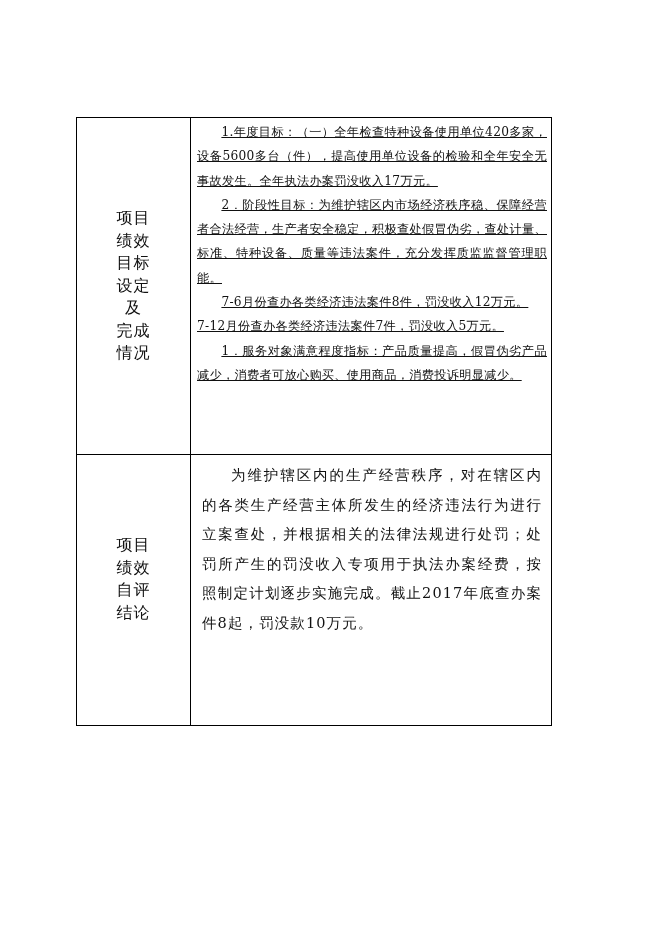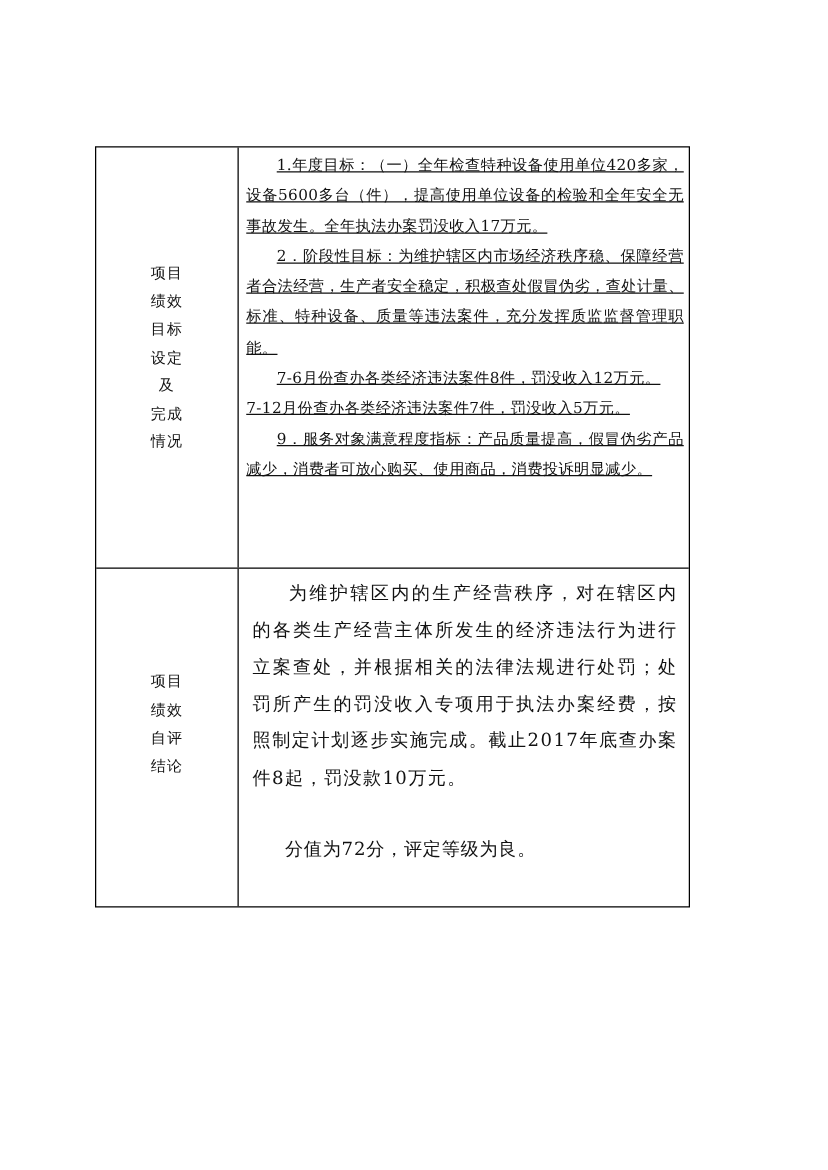--- a/index.html
+++ b/index.html
@@ -7,21 +7,21 @@
          font-family:"DejaVu Serif", "Liberation Serif", serif; color:#111; }
   .tbl { position:absolute; left:76px; top:117px; width:476px; height:609px;
          border:1.5px solid #000; box-sizing:border-box; }
   .row { position:absolute; left:0; right:0; }
   .row1 { top:0; height:337px; border-bottom:1.5px solid #000; box-sizing:border-box; }
   .row2 { top:337px; bottom:0; }
   .label { position:absolute; left:0; top:0; bottom:0; width:114px;
            border-right:1.5px solid #000; box-sizing:border-box;
            display:flex; align-items:center; justify-content:center; }
   .label-inner { display:flex; flex-direction:column; align-items:center; }
-  .label-line { font-size:12px; line-height:22.5px; letter-spacing:1px; }
+  .label-line { font-size:16px; line-height:22.5px; letter-spacing:1px; }
   .content { position:absolute; left:114px; right:0; top:0; bottom:0; box-sizing:border-box; }
   .r1c { padding:2px 4px 0 6px; }
   .p1 { font-size:12.2px; line-height:24.3px; margin:0; text-indent:2em; text-align:justify; letter-spacing:0.3px;text-decoration:underline; }
   .r2c { padding:3px 6px 0 8px; }
   .p2 { font-size:14.5px; line-height:29.6px; margin:3px; text-indent:2em; text-align:justify; letter-spacing:1.1px; }
   .p2b { font-size:14.5px; line-height:29.6px; margin:27px 0 0 0; text-indent:2em; letter-spacing:0.6px; }
 </style>
 </head>
 <body>
 
@@ -36,30 +36,29 @@
         <span class="label-line">及</span>
         <span class="label-line">完成</span>
         <span class="label-line">情况</span>
       </div>
     </div>
     <div class="content r1c">
       <p class="p1">1.年度目标：（一）全年检查特种设备使用单位420多家，设备5600多台（件），提高使用单位设备的检验和全年安全无事故发生。全年执法办案罚没收入17万元。</p>
       <p class="p1">2．阶段性目标：为维护辖区内市场经济秩序稳、保障经营者合法经营，生产者安全稳定，积极查处假冒伪劣，查处计量、标准、特种设备、质量等违法案件，充分发挥质监监督管理职能。</p>
       <p class="p1">7-6月份查办各类经济违法案件8件，罚没收入12万元。</p>
       <p class="p1" style="text-indent:0">7-12月份查办各类经济违法案件7件，罚没收入5万元。</p>
-      <p class="p1">9．服务对象满意程度指标：产品质量提高，假冒伪劣产品减少，消费者可放心购买、使用商品，消费投诉明显减少。</p>
+      <p class="p1">1．服务对象满意程度指标：产品质量提高，假冒伪劣产品减少，消费者可放心购买、使用商品，消费投诉明显减少。</p>
     </div>
   </div>
   <div class="row row2">
     <div class="label">
       <div class="label-inner" style="margin-top:-22px">
         <span class="label-line">项目</span>
         <span class="label-line">绩效</span>
         <span class="label-line">自评</span>
         <span class="label-line">结论</span>
       </div>
     </div>
     <div class="content r2c">
       <p class="p2">为维护辖区内的生产经营秩序，对在辖区内的各类生产经营主体所发生的经济违法行为进行立案查处，并根据相关的法律法规进行处罚；处罚所产生的罚没收入专项用于执法办案经费，按照制定计划逐步实施完成。截止2017年底查办案件8起，罚没款10万元。</p>
-      <p class="p2b">分值为72分，评定等级为良。</p>
     </div>
   </div>
 </div>
 
 </body></html>

